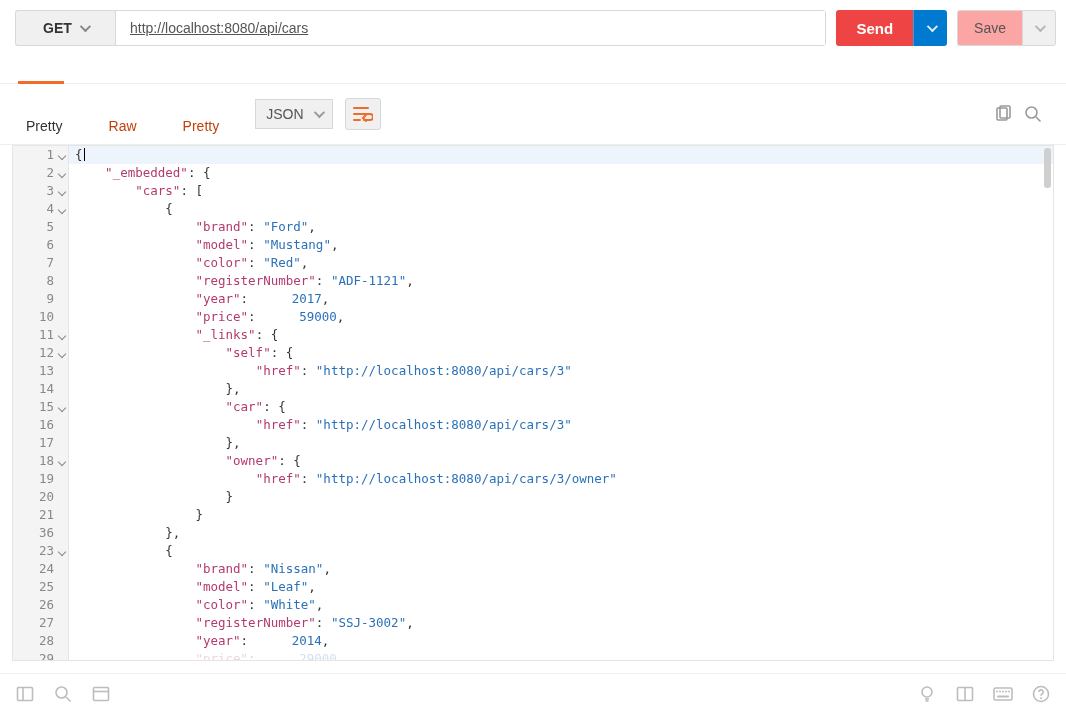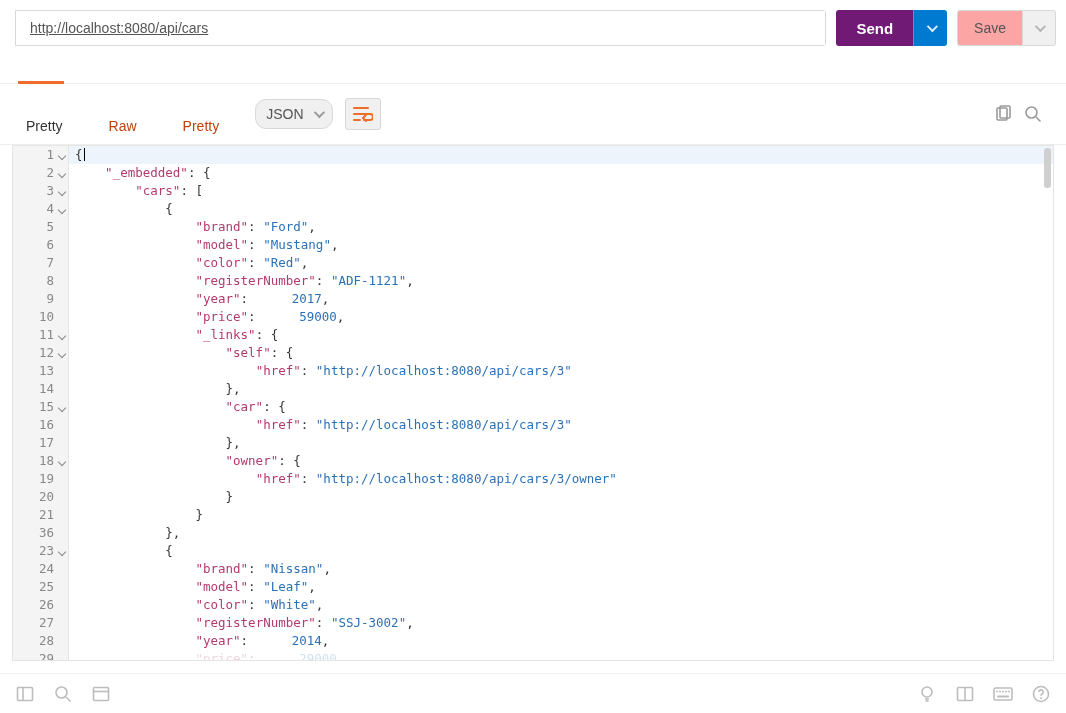--- a/index.html
+++ b/index.html
@@ -59,21 +59,21 @@
     padding: 0 22px;
     color: #555;
     font-size: 14px;
     cursor: default;
   }
   .send-group {
     display: flex;
     margin-left: 10px;
   }
   .send-btn {
-    background: #701a75;
+    background: #ef4444;
     color: #fff;
     border: none;
     padding: 0 20px;
     font-weight: 600;
     font-size: 15px;
     border-radius: 3px 0 0 3px;
   }
   .send-drop {
     background: #0079d0;
     border: none;
@@ -137,21 +137,21 @@
     gap: 0;
     border-bottom: 1px solid #eee;
   }
   .view-tabs { display: flex; gap: 46px; margin-left: 8px; margin-top: 24px; }
   .view-tab { color: #c2410c; font-size: 14px; }
   .view-tab.active { color: #333; font-weight: 500; }
   .fmt-select {
     margin-left: 36px;
     background: #f0f0f0;
     border: 1px solid #d8d8d8;
-    border-radius: 11px;
+    border-radius: 0;
     padding: 6px 10px;
     display: flex;
     align-items: center;
     gap: 10px;
     color: #555;
     font-size: 14px;
   }
   .wrap-btn {
     margin-left: 12px;
     background: #f0f0f0;
@@ -251,20 +251,24 @@
     gap: 12px;
     color: #bdbdbd;
   }
   .statusbar .spacer { flex: 1; }
   .sb-icon { width: 26px; height: 26px; display: flex; align-items: center; justify-content: center; }
 </style>
 </head>
 <body>
 
 <div class="request-bar">
+  <div class="method-btn">
+    <span>GET</span>
+    <span class="chev-down"></span>
+  </div>
   <div class="url-input-wrap">
     <input class="url-input" type="text" value="http://localhost:8080/api/cars" style="">
   </div>
   <div class="send-group">
     <button class="send-btn">Send</button>
     <button class="send-drop">
       <span class="chev-down" style="border-color:#fff;opacity:.85"></span>
     </button>
   </div>
   <div class="save-group">

